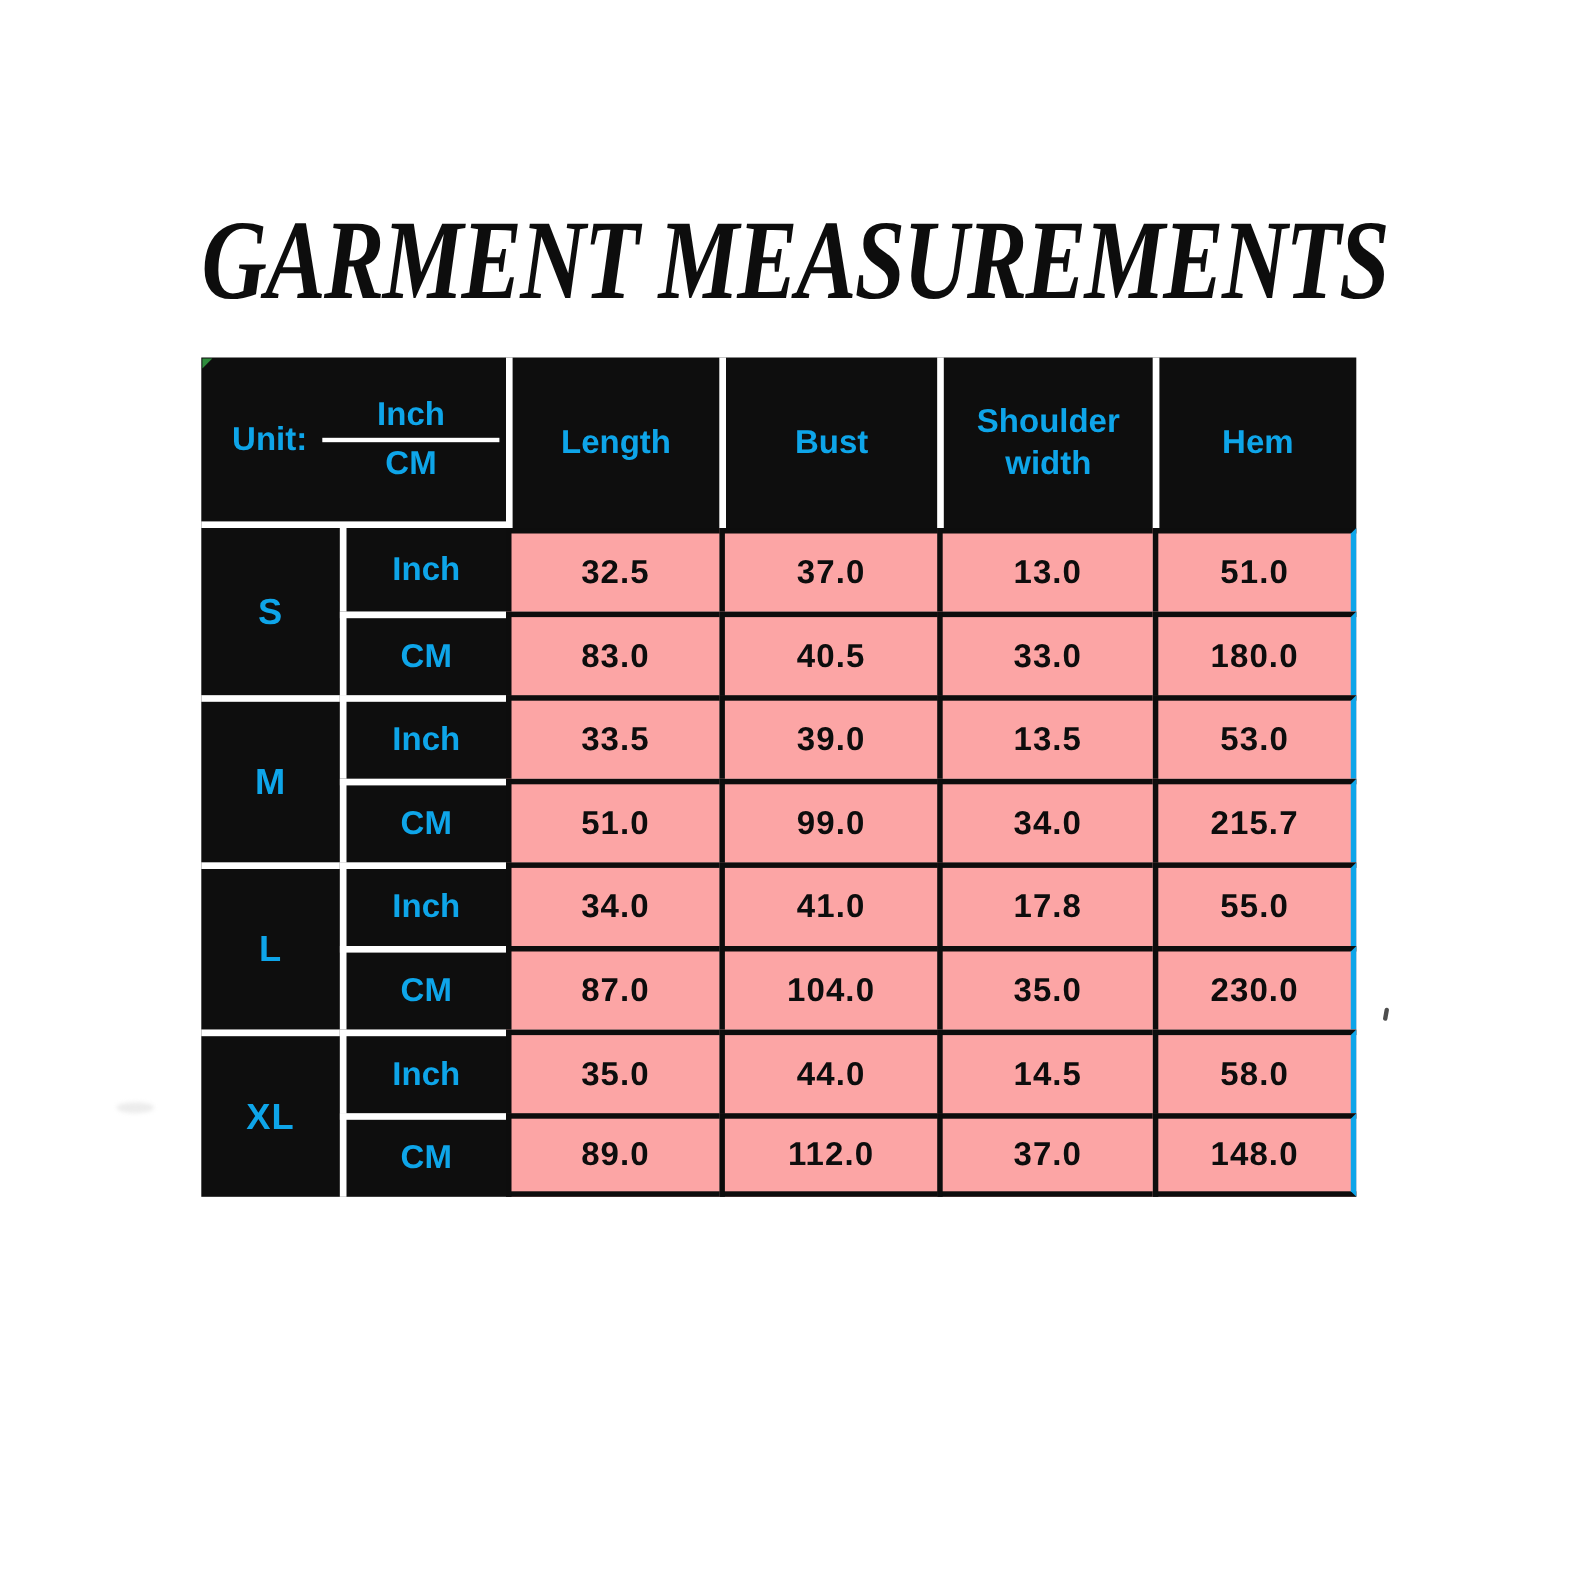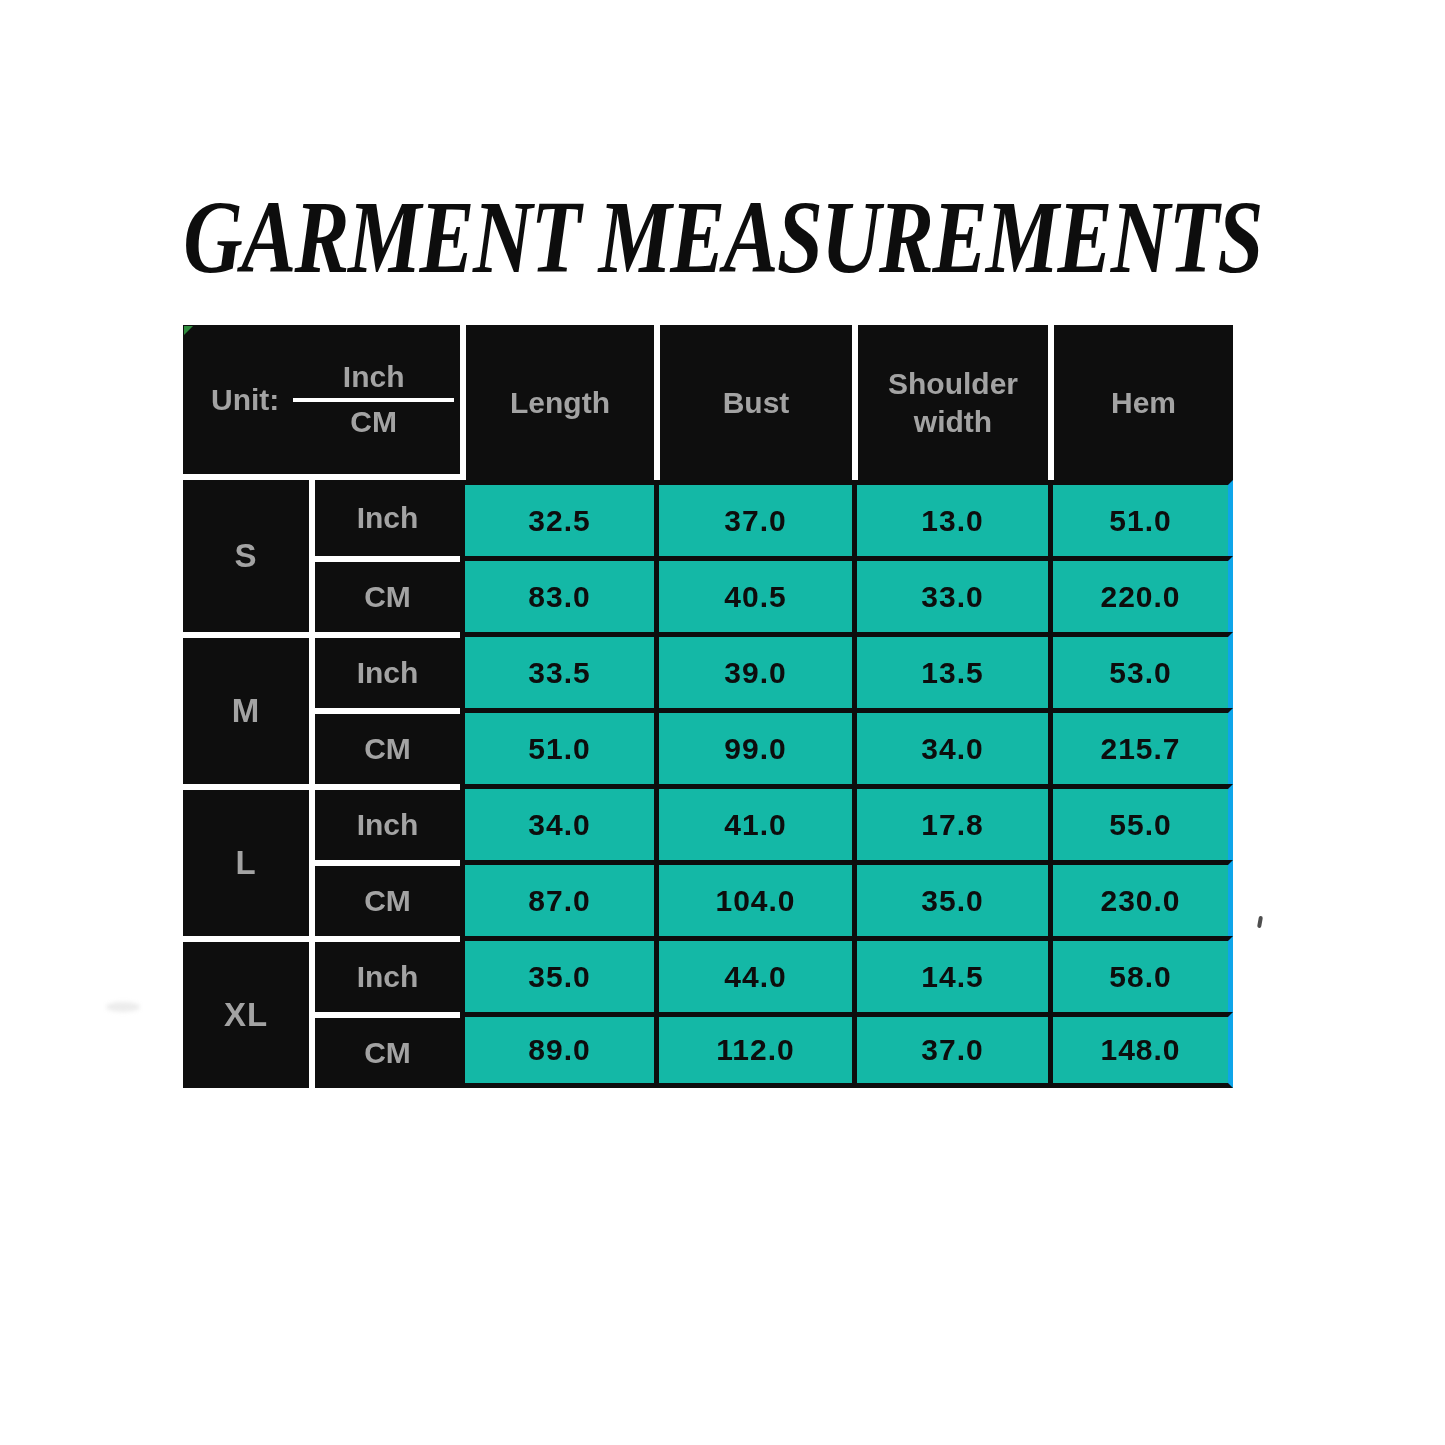--- a/index.html
+++ b/index.html
@@ -26,29 +26,29 @@
     border-collapse:separate; border-spacing:0; table-layout:fixed;
   }
   #size-table td {
     box-sizing:border-box; padding:0;
     text-align:center; vertical-align:middle;
     font-weight:700;
   }
   tr.hrow td { height:155px; }
   tr.brow td { height:76px; }
 
-  td.b  { background:#0e0e0e; color:#a3a3a3; }
+  td.b  { background:#0e0e0e; color:#0ea5e9; }
   td.hcol { font-size:30px; line-height:1.25; border-left:6px solid #ffffff; }
   td.unitcell { border-bottom:6px solid #ffffff; }
   td.sizecell { font-size:33px; letter-spacing:1px; }
   td.unitb { font-size:30px; border-left:6px solid #ffffff; }
   td.sepw { border-top:6px solid #ffffff; }
 
   td.w {
-    background:#14b8a6; color:#0d0d0d;
+    background:#fca5a5; color:#0d0d0d;
     font-size:30px; letter-spacing:1px;
     border-top:5px solid #0d0d0d; border-left:5px solid #0d0d0d;
   }
   td.w.right { border-right:5px solid #0ea5e9; }
   td.w.bot   { border-bottom:5px solid #0d0d0d; }
 
   
   .unit-flex {
     display:flex; align-items:center; justify-content:flex-start;
     padding:0 6px 0 28px; gap:14px; height:100%;
@@ -122,21 +122,21 @@
       <td class="w">32.5</td>
       <td class="w">37.0</td>
       <td class="w">13.0</td>
       <td class="w right">51.0</td>
     </tr>
     <tr class="brow">
       <td class="b unitb sepw">CM</td>
       <td class="w">83.0</td>
       <td class="w">40.5</td>
       <td class="w">33.0</td>
-      <td class="w right">220.0</td>
+      <td class="w right">180.0</td>
     </tr>
 
     <tr class="brow">
       <td class="b sizecell sepw" rowspan="2">M</td>
       <td class="b unitb sepw">Inch</td>
       <td class="w">33.5</td>
       <td class="w">39.0</td>
       <td class="w">13.5</td>
       <td class="w right">53.0</td>
     </tr>

